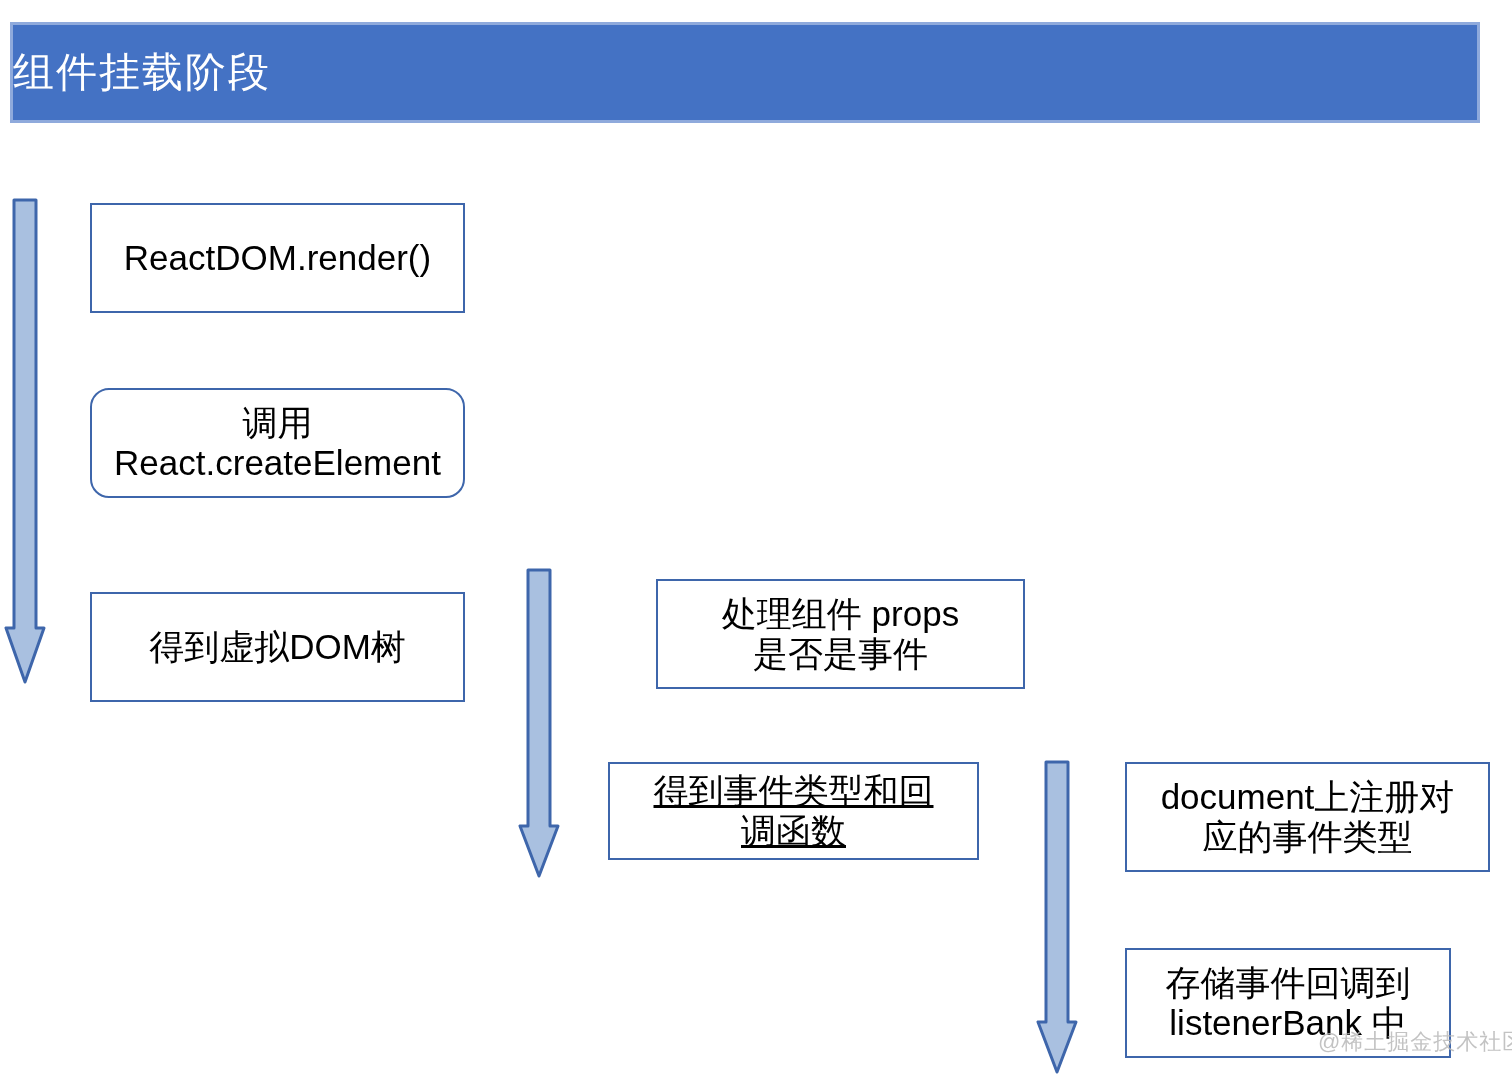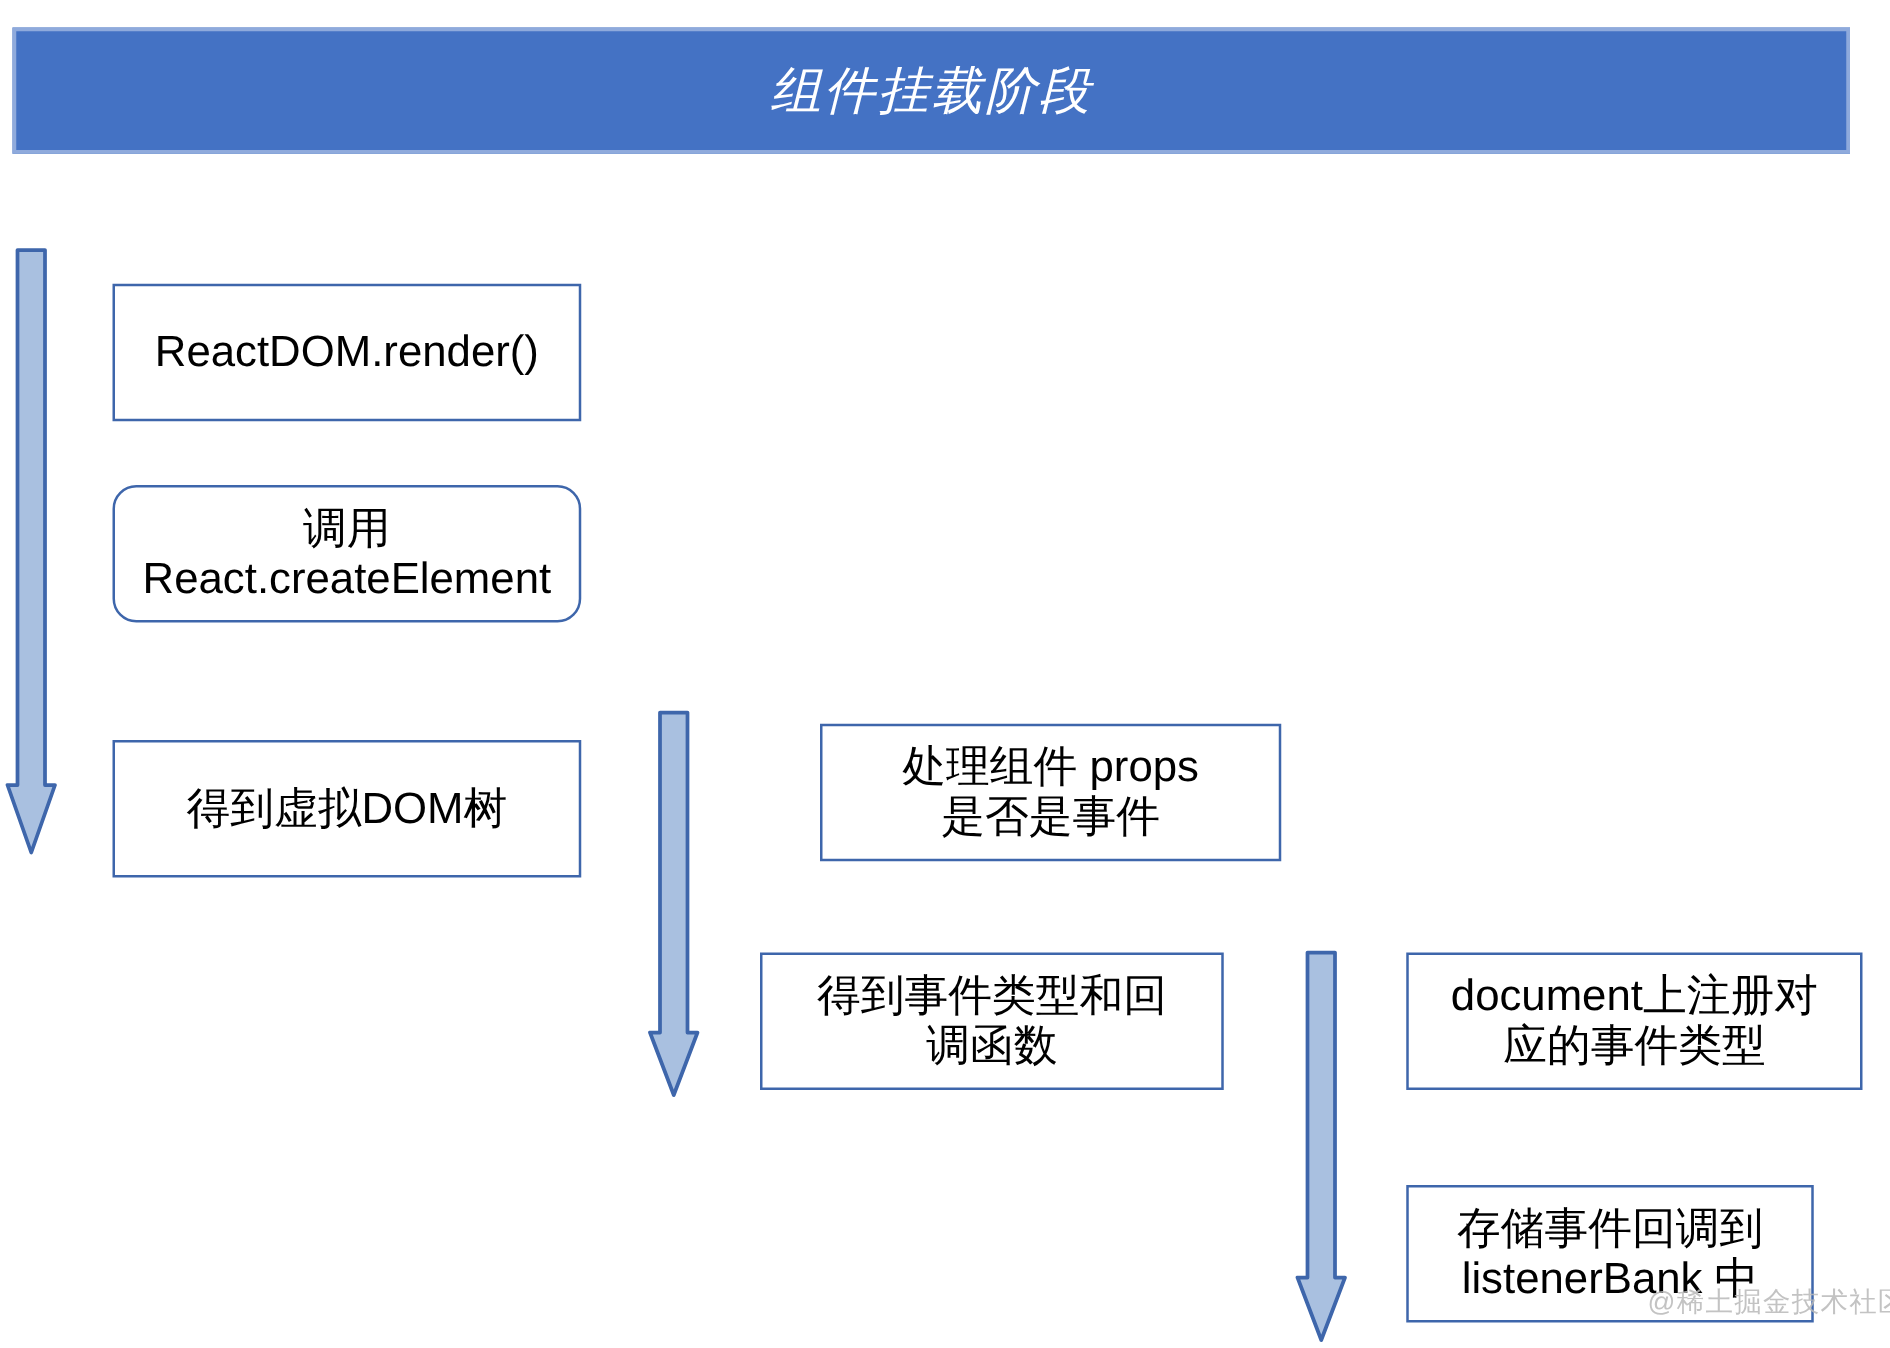--- a/index.html
+++ b/index.html
@@ -23,22 +23,20 @@
     position: absolute;
     left: 10px;
     top: 22px;
     width: 1470px;
     height: 101px;
     background: #4472C4;
     border: 3px solid #8FAADC;
     box-sizing: border-box;
     display: flex;
     align-items: center;
-    justify-content: center;
-    font-style: italic;
   }
   .header-title {
     color: #ffffff;
     font-size: 41px;
     letter-spacing: 2px;
     line-height: 1.1;
     white-space: nowrap;
   }
 
   
@@ -54,26 +52,26 @@
   }
   .box-label {
     color: #000000;
     font-size: 35px;
     line-height: 1.15;
     padding: 0 8px;
     white-space: pre-line;
   }
 
   
-  #box-render      { left: 90px;  top: 203px; width: 375px; height: 110px; margin-top: 24px; }
+  #box-render      { left: 90px;  top: 203px; width: 375px; height: 110px; }
   #box-create      { left: 90px;  top: 388px; width: 375px; height: 110px; border-radius: 19px; }
   #box-vdom        { left: 90px;  top: 572px; width: 375px; height: 110px; margin-top: 20px; }
   
   #box-props       { left: 610px; top: 579px; width: 369px; height: 110px; margin-left: 46px; }
-  #box-evttype     { left: 608px; top: 762px; width: 371px; height: 110px; }
+  #box-evttype     { left: 608px; top: 762px; width: 371px; height: 98px; text-decoration: underline; }
   
   #box-register    { left: 1125px; top: 762px; width: 365px; height: 110px; }
   #box-listenerbank{ left: 1125px; top: 948px; width: 326px; height: 110px; }
 
   
   .arrow {
     position: absolute;
     overflow: visible;
   }
   .arrow svg { display: block; }

